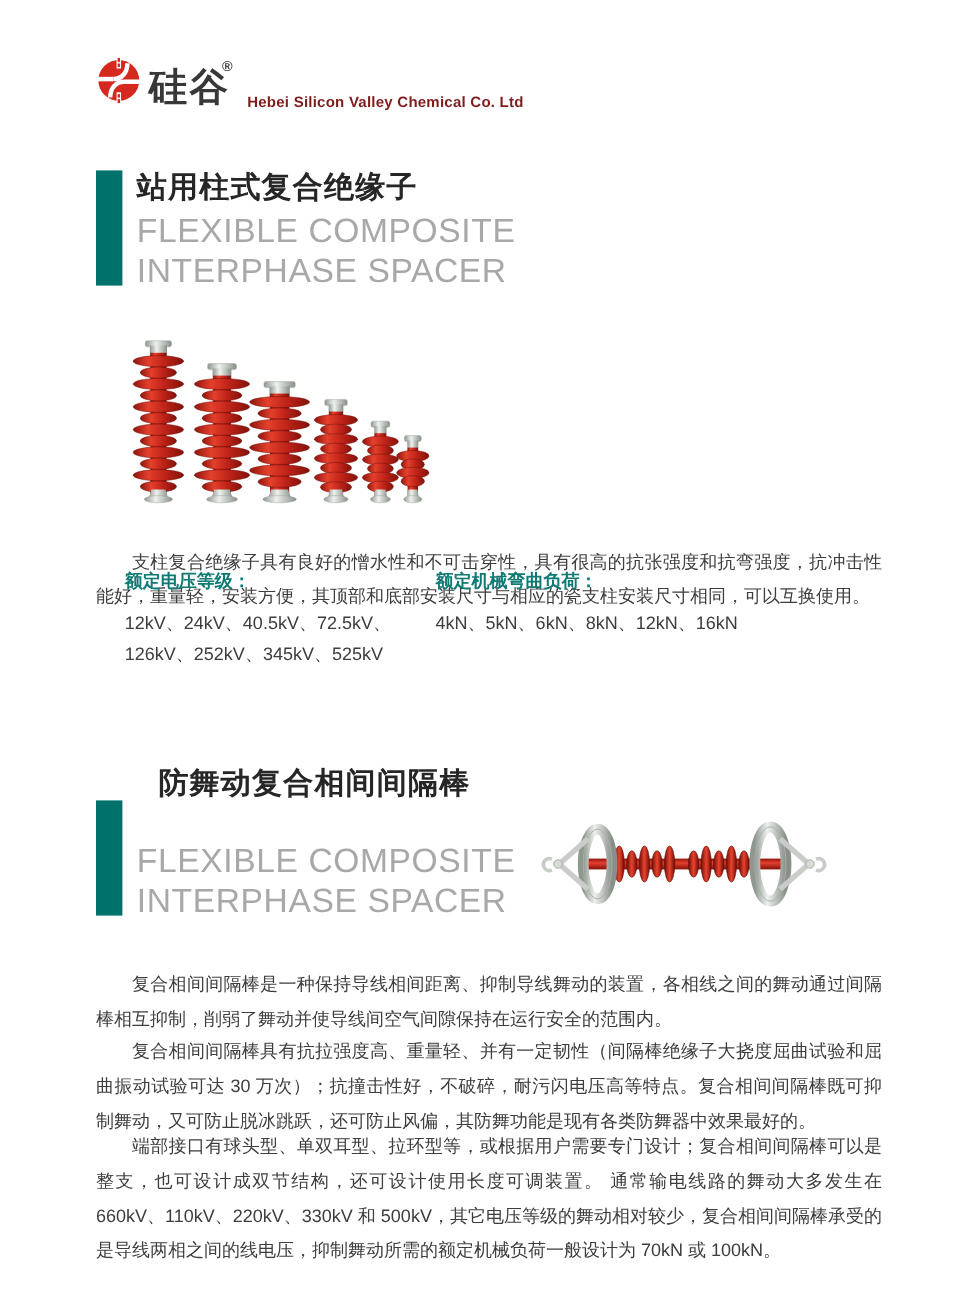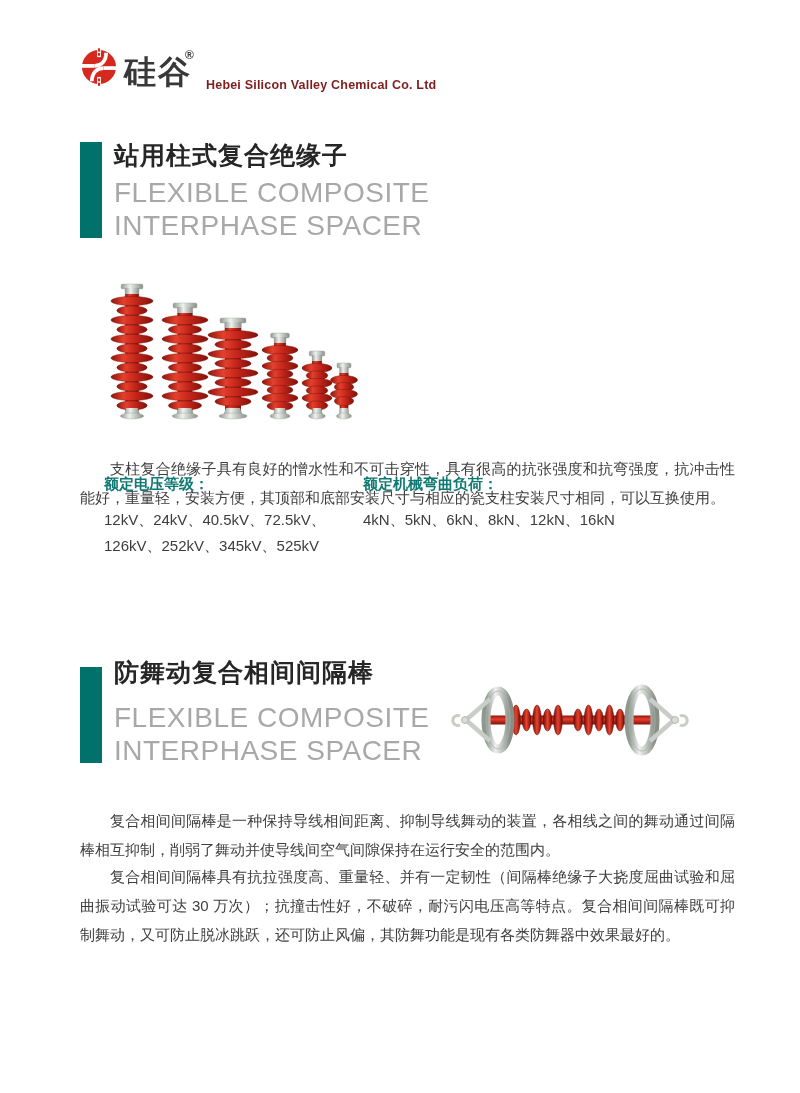--- a/index.html
+++ b/index.html
@@ -16,21 +16,21 @@
   .logo-text { left:124px; top:51px; font-size:32px; font-weight:700; color:#383838; letter-spacing:2px; white-space:nowrap; }
   .reg-mark  { left:185px; top:48px; font-size:12px; font-weight:700; color:#383838; }
   .company-name { left:206px; top:64px; font-size:12.5px; font-weight:700; color:#7f1d1d; letter-spacing:0.2px; white-space:nowrap;margin-top:14px; }
 
   
   .accent-bar { width:22px; height:96px; background:#00716b; }
   .bar-1 { left:80px; top:142px; }
   .bar-2 { left:80px; top:667px; }
   .title-zh { left:114px; font-size:25px; font-weight:700; color:#262626; letter-spacing:1px; white-space:nowrap; }
   .title-zh-1 { top:139px; }
-  .title-zh-2 { top:656px; }
+  .title-zh-2 { top:636px;margin-left:18px; }
   .title-en { left:114px; font-size:28px; line-height:33px; font-weight:400; color:#a8a8a8; letter-spacing:0.5px; white-space:nowrap; }
   .title-en-1 { top:176px; }
   .title-en-2 { top:701px; }
 
   
   .insulators-img { left:100px; top:276px; width:300px; height:150px; }
   .spacer-img { left:450px; top:672px; width:240px; height:95px; }
 
   
   .para { left:80px; width:655px; font-size:15px; line-height:29px; color:#3d3d3d; text-indent:2em; text-align:justify; }
@@ -250,14 +250,15 @@
         <circle cx="15" cy="48" r="3.5" fill="#d8dcd7" stroke="#a6aca5" stroke-width="0.8"></circle>
         <path d="M10 44 a5 5 0 1 0 0 9" stroke="#c8cdc7" stroke-width="3" fill="none"></path>
         <path d="M200 27 L224 48 L200 69" stroke="#c8cdc7" stroke-width="4.5" fill="none" stroke-linejoin="round"></path>
         <circle cx="225" cy="48" r="3.5" fill="#d8dcd7" stroke="#a6aca5" stroke-width="0.8"></circle>
         <path d="M230 44 a5 5 0 1 1 0 9" stroke="#c8cdc7" stroke-width="3" fill="none"></path>
       </svg>
   </div>
 
   <p class="abs para p2-1">复合相间间隔棒是一种保持导线相间距离、抑制导线舞动的装置，各相线之间的舞动通过间隔棒相互抑制，削弱了舞动并使导线间空气间隙保持在运行安全的范围内。</p>
   <p class="abs para p2-2">复合相间间隔棒具有抗拉强度高、重量轻、并有一定韧性（间隔棒绝缘子大挠度屈曲试验和屈曲振动试验可达 30 万次）；抗撞击性好，不破碎，耐污闪电压高等特点。复合相间间隔棒既可抑制舞动，又可防止脱冰跳跃，还可防止风偏，其防舞功能是现有各类防舞器中效果最好的。</p>
+  <p class="abs para p2-3">端部接口有球头型、单双耳型、拉环型等，或根据用户需要专门设计；复合相间间隔棒可以是整支，也可设计成双节结构，还可设计使用长度可调装置。 通常输电线路的舞动大多发生在 660kV、110kV、220kV、330kV 和 500kV，其它电压等级的舞动相对较少，复合相间间隔棒承受的是导线两相之间的线电压，抑制舞动所需的额定机械负荷一般设计为 70kN 或 100kN。</p>
 
 </div>
 
 </body></html>

